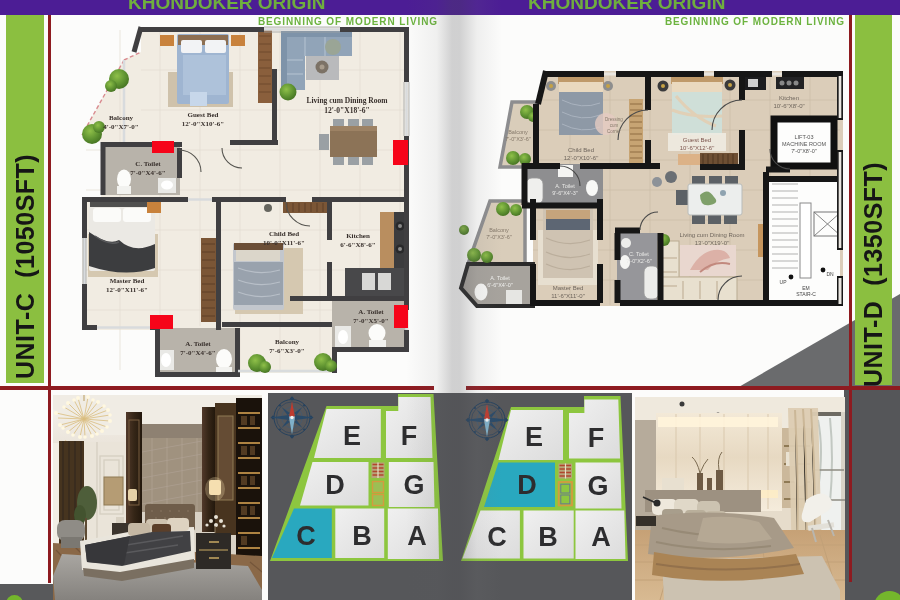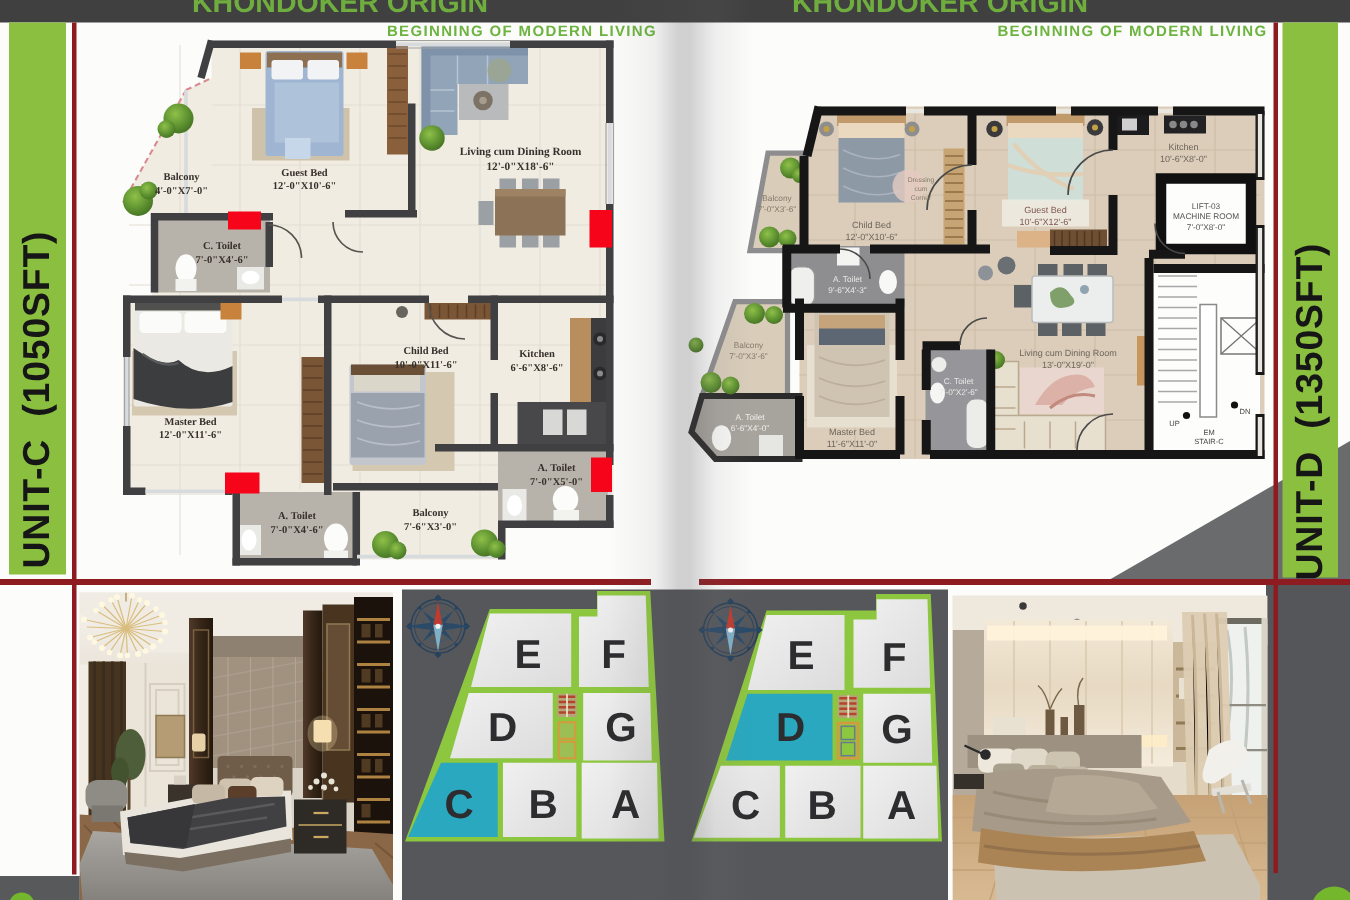--- a/index.html
+++ b/index.html
@@ -3,21 +3,21 @@
 <meta charset="utf-8">
 <style>
   html,body{margin:0;padding:0;}
   body{width:900px;height:600px;position:relative;overflow:hidden;background:#fcfcfb;
        font-family:"Liberation Sans", sans-serif;}
   .abs{position:absolute;}
 </style>
 </head>
 <body>
 
-<div class="abs" style="left:0;top:0;width:900px;height:15px;background:#404040;overflow:hidden;">
+<div class="abs" style="left:0;top:0;width:900px;height:15px;background:#4c1d95;overflow:hidden;">
 
   <div class="abs" style="left:128px;top:-7px;font-size:19px;line-height:19px;font-weight:bold;letter-spacing:0px;color:#6fae3e;white-space:nowrap;">KHONDOKER ORIGIN</div>
 
   <div class="abs" style="left:528px;top:-7px;font-size:19px;line-height:19px;font-weight:bold;letter-spacing:0px;color:#6fae3e;white-space:nowrap;">KHONDOKER ORIGIN</div>
 </div>
 
 <div class="abs" style="left:238px;top:16px;width:200px;text-align:right;
      font-size:10px;font-weight:bold;letter-spacing:0.9px;color:#6cb33f;">BEGINNING OF MODERN LIVING</div>
 
 <div class="abs" style="left:645px;top:16px;width:200px;text-align:right;

